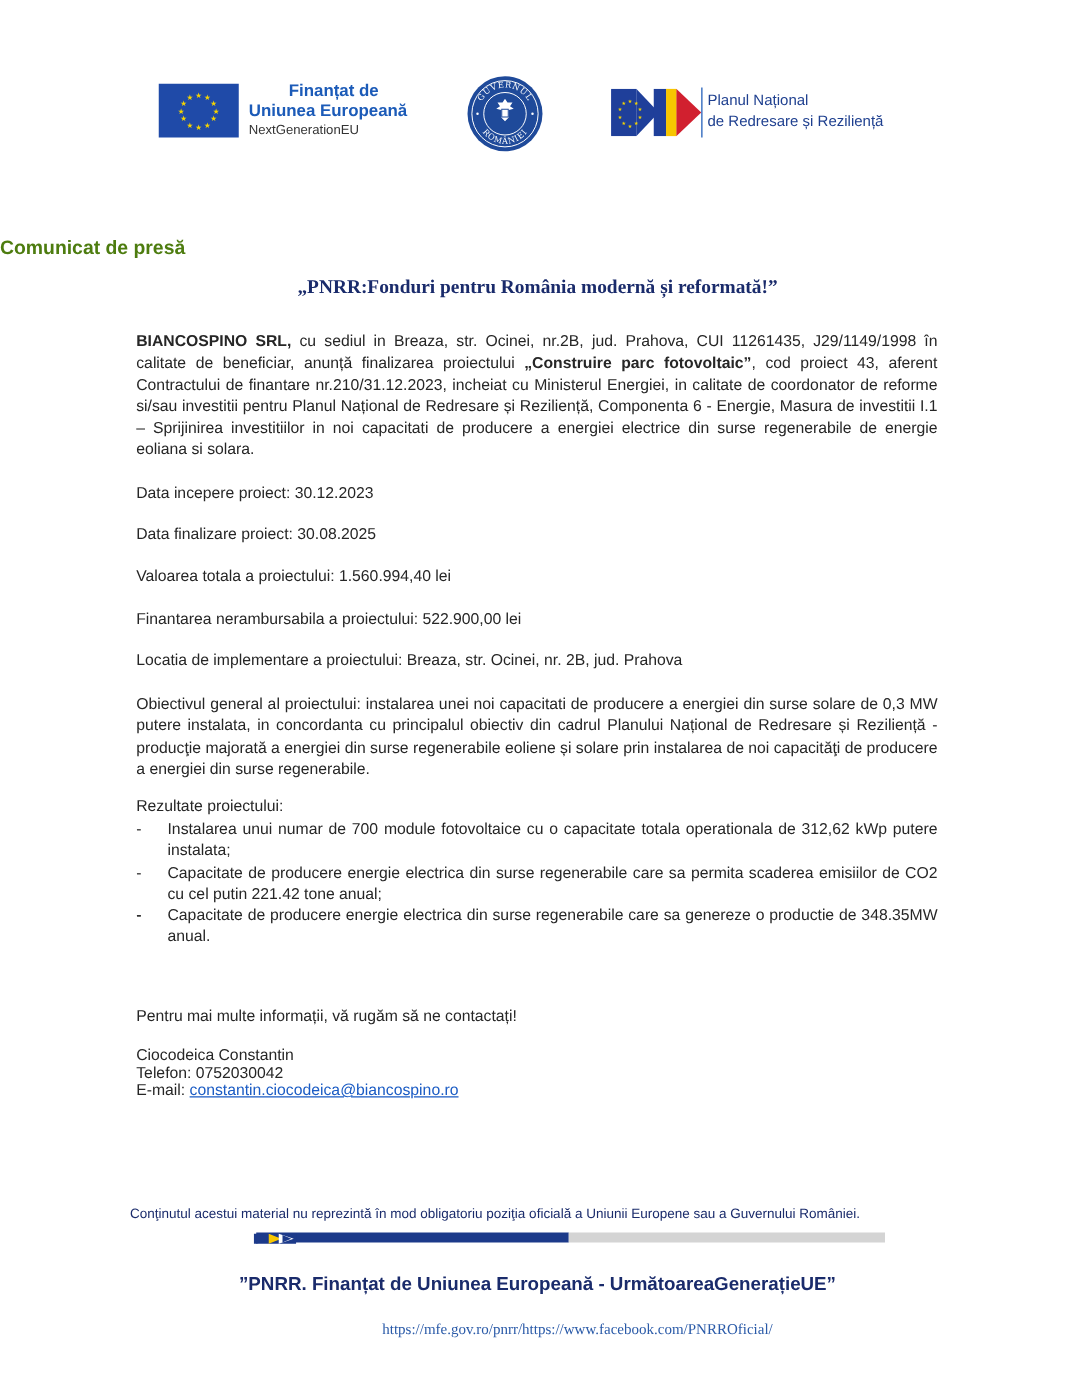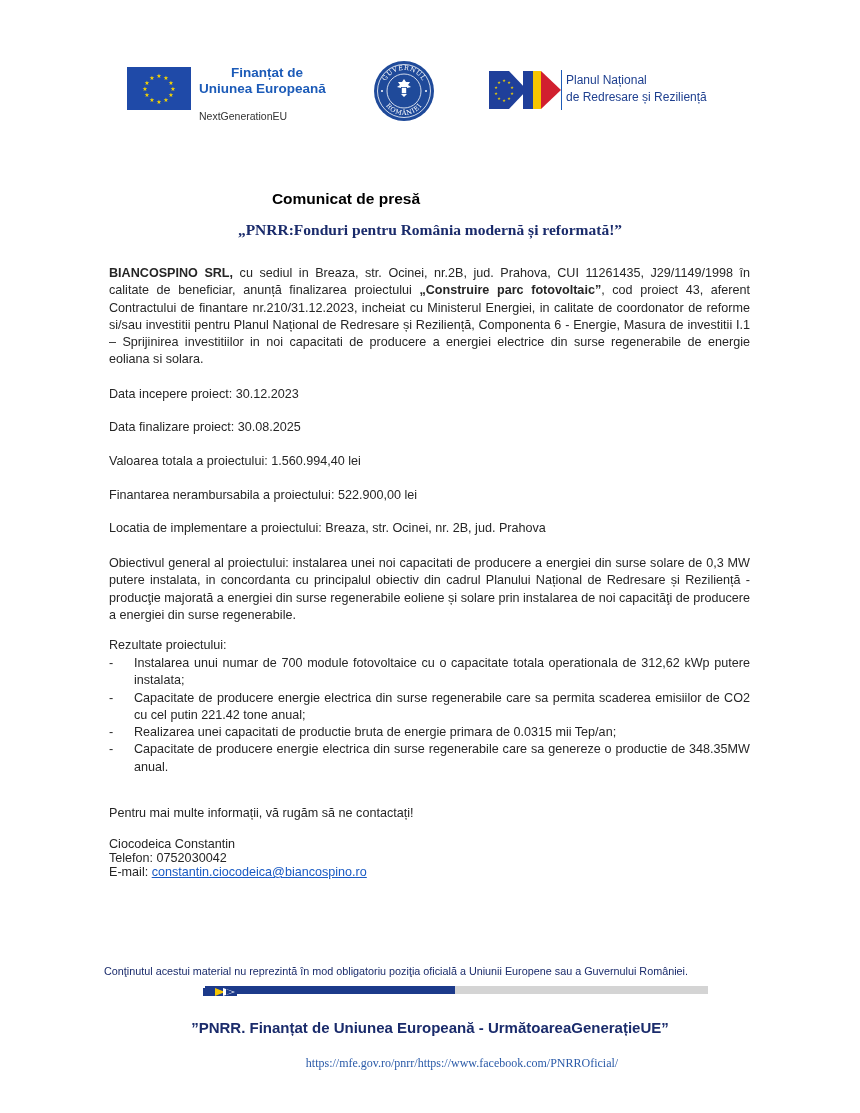--- a/index.html
+++ b/index.html
@@ -4,32 +4,32 @@
 <style>
   html, body { margin: 0; padding: 0; background: #ffffff; }
   body { width: 860px; height: 1113px; position: relative; overflow: hidden;
          font-family: "Liberation Sans", sans-serif; color: #222; }
   .abs { position: absolute; }
 
   
   .eu-flag { left: 127px; top: 67px; width: 64px; height: 43px; background: #1f4aa8; }
   .eu-text { left: 199px; top: 66px; line-height: 1; }
   .eu-t1 { font-weight: bold; color: #1c5bb8; font-size: 13.5px; display: block; margin-bottom: 2px; margin-left: 32px; }
-  .eu-t2 { font-weight: bold; color: #1c5bb8; font-size: 13.5px; display: block; margin-bottom: 16px; }
+  .eu-t2 { font-weight: bold; color: #1c5bb8; font-size: 13.5px; display: block; margin-bottom: 4px; }
   .eu-t3 { color: #333; font-size: 10.5px; display: block; }
 
   .gov-seal { left: 373px; top: 60px; width: 62px; height: 62px; }
 
   .pnrr-arrows { left: 489px; top: 71px; width: 72px; height: 38px; }
   .pnrr-divider { left: 561px; top: 70px; width: 1px; height: 40px; background: #1c5bb8; }
   .pnrr-text { left: 566px; top: 72px; color: #1e3f8f; font-size: 12px; line-height: 17px; }
 
   
-  .title1 { left: 0; width: 692px; top: 190px; text-align: center; font-weight: bold;
-            color: #000000; font-size: 15.5px; }
+  .title1 { left: 0; width: 692px; top: 190px; text-align: left; font-weight: bold;
+            color: #4d7c0f; font-size: 15.5px; }
   .title2 { left: 0; width: 860px; top: 221px; text-align: center; font-weight: bold;
             color: #1a2b6b; font-size: 15.5px; font-family: Liberation Serif, serif; }
 
   
   .body-block { left: 109px; width: 641px; font-size: 12.6px; line-height: 17.3px; color: #262626;
                 text-align: justify; }
   .p1 { top: 265px; }
   .line { left: 109px; font-size: 12.6px; color: #262626; white-space: nowrap; }
   .p-obj { top: 555px; }
   .res-title { top: 638px; }
@@ -143,21 +143,21 @@
 <div class="abs line" style="top:454px;">Valoarea totala a proiectului: 1.560.994,40 lei</div>
 <div class="abs line" style="top:488px;">Finantarea nerambursabila a proiectului: 522.900,00 lei</div>
 <div class="abs line" style="top:521px;">Locatia de implementare a proiectului: Breaza, str. Ocinei, nr. 2B, jud. Prahova</div>
 
 <div class="abs body-block p-obj">Obiectivul general al proiectului: instalarea unei noi capacitati de producere a energiei din surse solare de 0,3 MW putere instalata, in concordanta cu principalul obiectiv din cadrul Planului Național de Redresare și Reziliență - producţie majorată a energiei din surse regenerabile eoliene și solare prin instalarea de noi capacităţi de producere a energiei din surse regenerabile.</div>
 
 <div class="abs line res-title">Rezultate proiectului:</div>
 <ul class="abs res-list">
   <li><span class="dash">-</span><span>Instalarea unui numar de 700 module fotovoltaice cu o capacitate totala operationala de 312,62 kWp putere instalata;</span></li>
   <li><span class="dash">-</span><span>Capacitate de producere energie electrica din surse regenerabile care sa permita scaderea emisiilor de CO2 cu cel putin 221.42 tone anual;</span></li>
-  <li><span class="dash">-</span><span>Realizarea unei capacitati de productie bruta de energie primara de 0.0315 mii Tep/an;</span></li>
+  <li><span class="dash">-</span></li>
   <li><span class="dash">-</span><span>Capacitate de producere energie electrica din surse regenerabile care sa genereze o productie de 348.35MW anual.</span></li>
 </ul>
 
 <div class="abs contact" style="top:806px;">Pentru mai multe informații, vă rugăm să ne contactați!</div>
 <div class="abs contact" style="top:837px;">Ciocodeica Constantin</div>
 <div class="abs contact" style="top:851px;">Telefon: 0752030042</div>
 <div class="abs contact" style="top:865px;"><span>E-mail: </span><a class="email-link">constantin.ciocodeica@biancospino.ro</a></div>
 
 <div class="abs disclaimer">Conţinutul acestui material nu reprezintă în mod obligatoriu poziţia oficială a Uniunii Europene sau a Guvernului României.</div>
 <div class="abs footer-bar-blue"></div>

